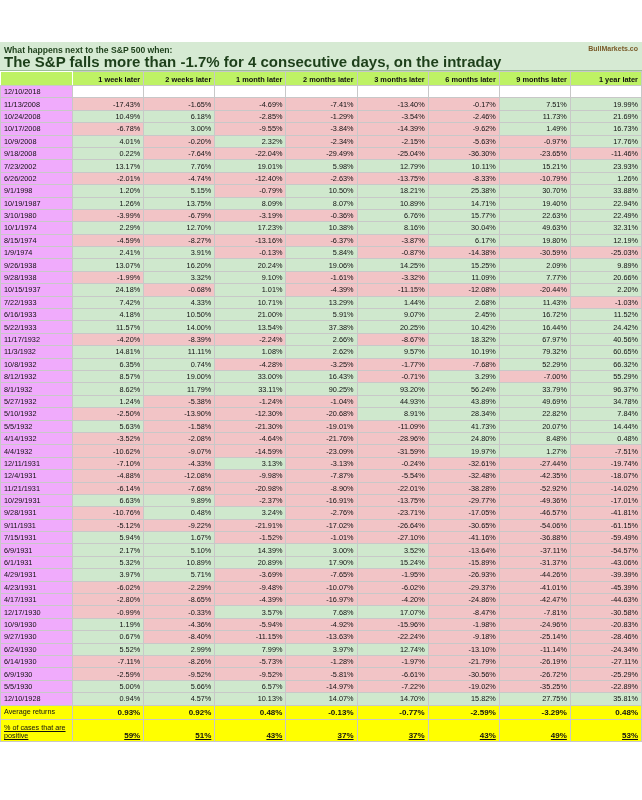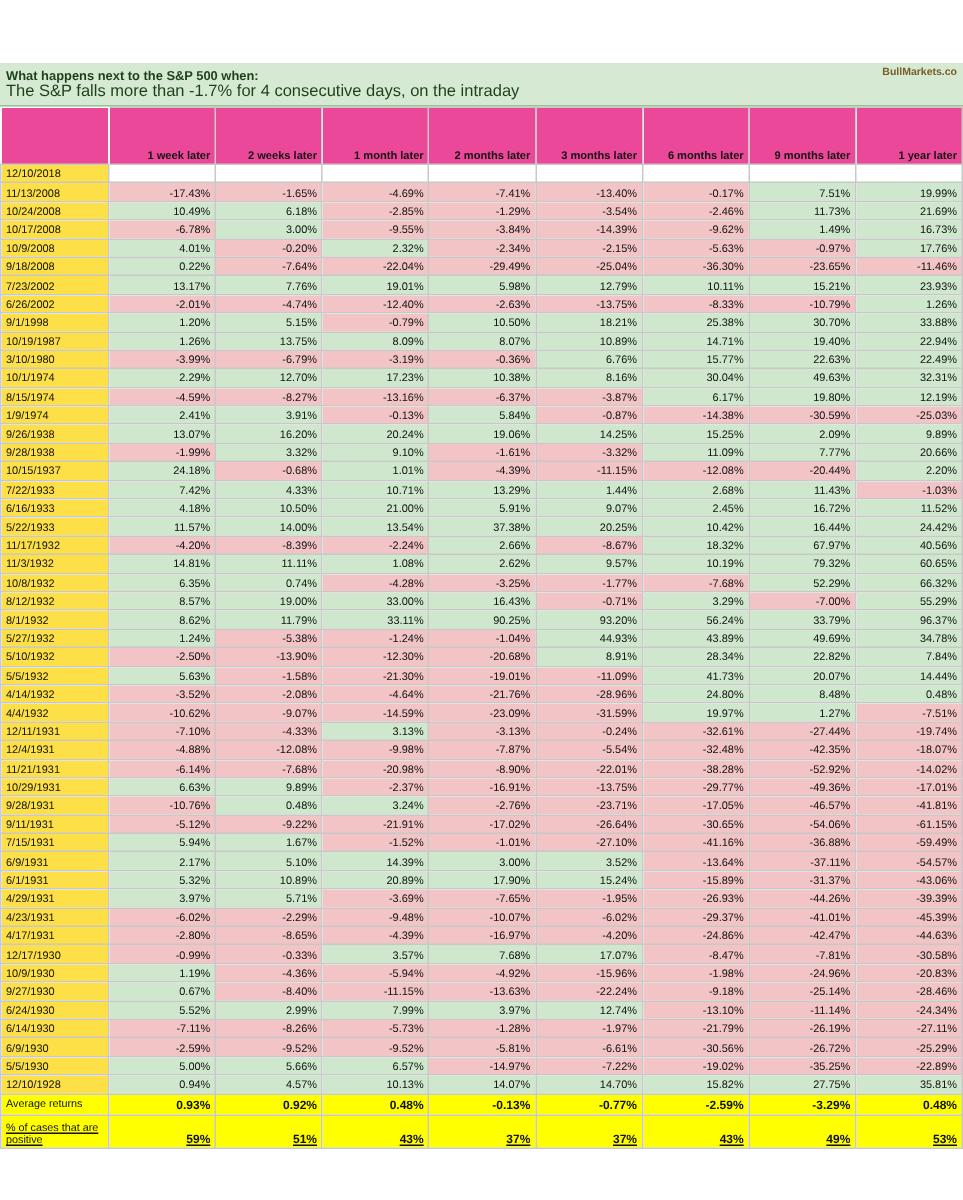--- a/index.html
+++ b/index.html
@@ -19,22 +19,22 @@
     border-bottom:1px solid #9bbf97;
     margin-top:42px;
   }
   .header .title{
     font-weight:bold;
     font-size:8.6px;
     color:#1d3f1a;
     line-height:11px;
   }
   .header .subtitle{
-    font-weight:normal;
-    font-size:11px;
+    font-weight:bold;
+    font-size:15px;
     color:#1d3f1a;
     line-height:11px;
   }
   .brand{
     position:absolute;
     right:4px;
     top:3px;
     font-size:7px;
     color:#7a5b2a;
     font-weight:bold;
@@ -50,32 +50,32 @@
     border:1px solid #c8c8c8;
     height:12.4px;
     padding:0 3px;
     font-size:7.3px;
     line-height:11px;
     box-sizing:border-box;
     overflow:hidden;
     white-space:nowrap;
   }
   thead th{
-    background:#ec4899;
+    background:#bef264;
     font-weight:bold;
     text-align:right;
     vertical-align:bottom;
-    height:38px;
+    height:14px;
     border:1px solid #c8c8c8;
     font-size:7.4px;
   }
   thead th.corner{border:1px solid #ffffff;border-bottom:1px solid #c8c8c8;}
   td.date{
     text-align:left;
-    background:#fde047;
+    background:#f0abfc;
     font-size:7.3px;
   }
   td.num{text-align:right;}
   .pos{background:#cfe8cd;}
   .neg{background:#f2c4c6;}
   tfoot td{
     background:#ffff00;
     font-weight:bold;
     text-align:right;
     font-size:8px;

